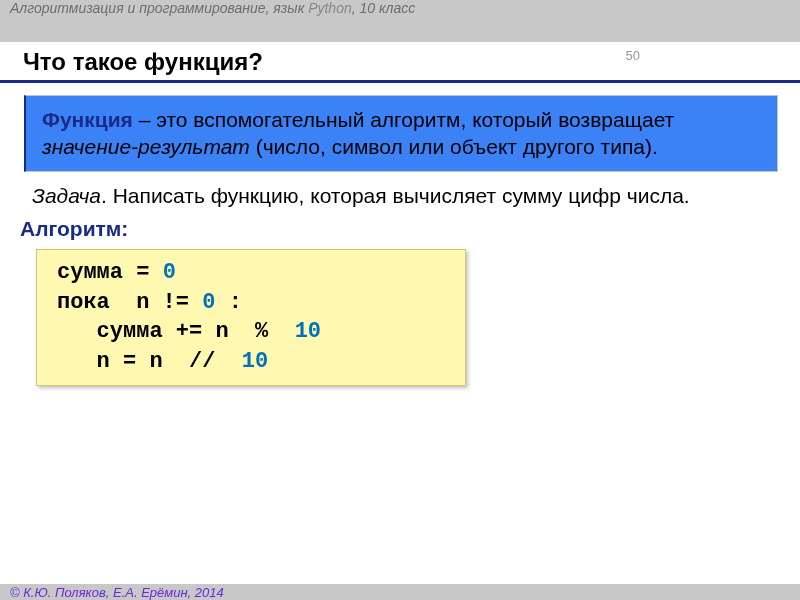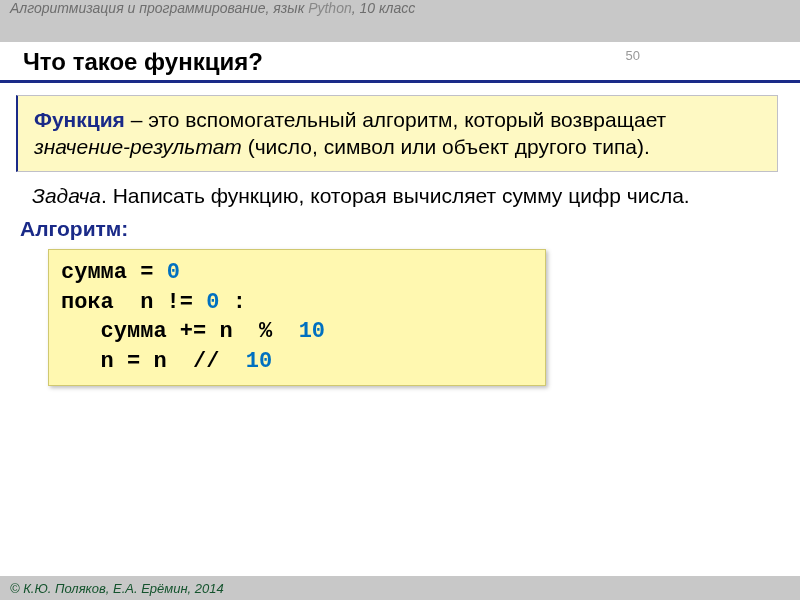--- a/index.html
+++ b/index.html
@@ -37,22 +37,22 @@
     margin-top: 44px;
   }
   .slide-title {
     font-size: 24px;
     font-weight: bold;
     color: #000;
     padding: 6px 22px 4px 23px;
     border-bottom: 3px solid #1a2a88;
   }
   .definition-box {
-    margin: 12px 22px 0 16px;
-    background: #fef9c3;
+    margin: 12px 22px 0 24px;
+    background: #3b82f6;
     border-left: 2px solid #1a2a88;
     border-right: 1px solid #c0c0c8;
     border-top: 1px solid #c0c0c8;
     border-bottom: 1px solid #c0c0c8;
     padding: 10px 16px;
     font-size: 21px;
     line-height: 1.3;
     color: #000;
   }
   .def-term {
@@ -73,48 +73,48 @@
   .task-label {
     font-style: italic;
   }
   .algo-label {
     margin: 8px 22px 0 20px;
     font-size: 21px;
     font-weight: bold;
     color: #1a2a88;
   }
   .code-box {
-    margin: 8px 0 0 48px;
-    width: 498px;
+    margin: 8px 0 0 36px;
+    width: 430px;
     background: #fff8b0;
     border: 1px solid #d0c870;
     box-shadow: 2px 2px 4px rgba(0,0,0,0.25);
-    padding: 8px 12px;
+    padding: 8px 20px;
     font-family: "Courier New", monospace;
     font-size: 22px;
     font-weight: bold;
     line-height: 1.35;
     color: #000;
     white-space: pre;
   }
   .code-num { color: #0070c0; }
   .footer {
     position: absolute;
     bottom: 0;
     left: 0;
     right: 0;
-    height: 24px;
+    height: 16px;
     background: #c8c8c8;
     display: flex;
     justify-content: space-between;
     align-items: center;
     padding: 0 10px;
     font-size: 13px;
     font-style: italic;
-    color: #14532d;
+    color: #6d28d9;
   }
 </style>
 </head>
 <body>
 
 <div class="header">
   <span class="header-text">
     <span>Алгоритмизация и программирование, язык</span>
     <span class="header-lang">Python</span><span>, 10 класс</span>
   </span>

